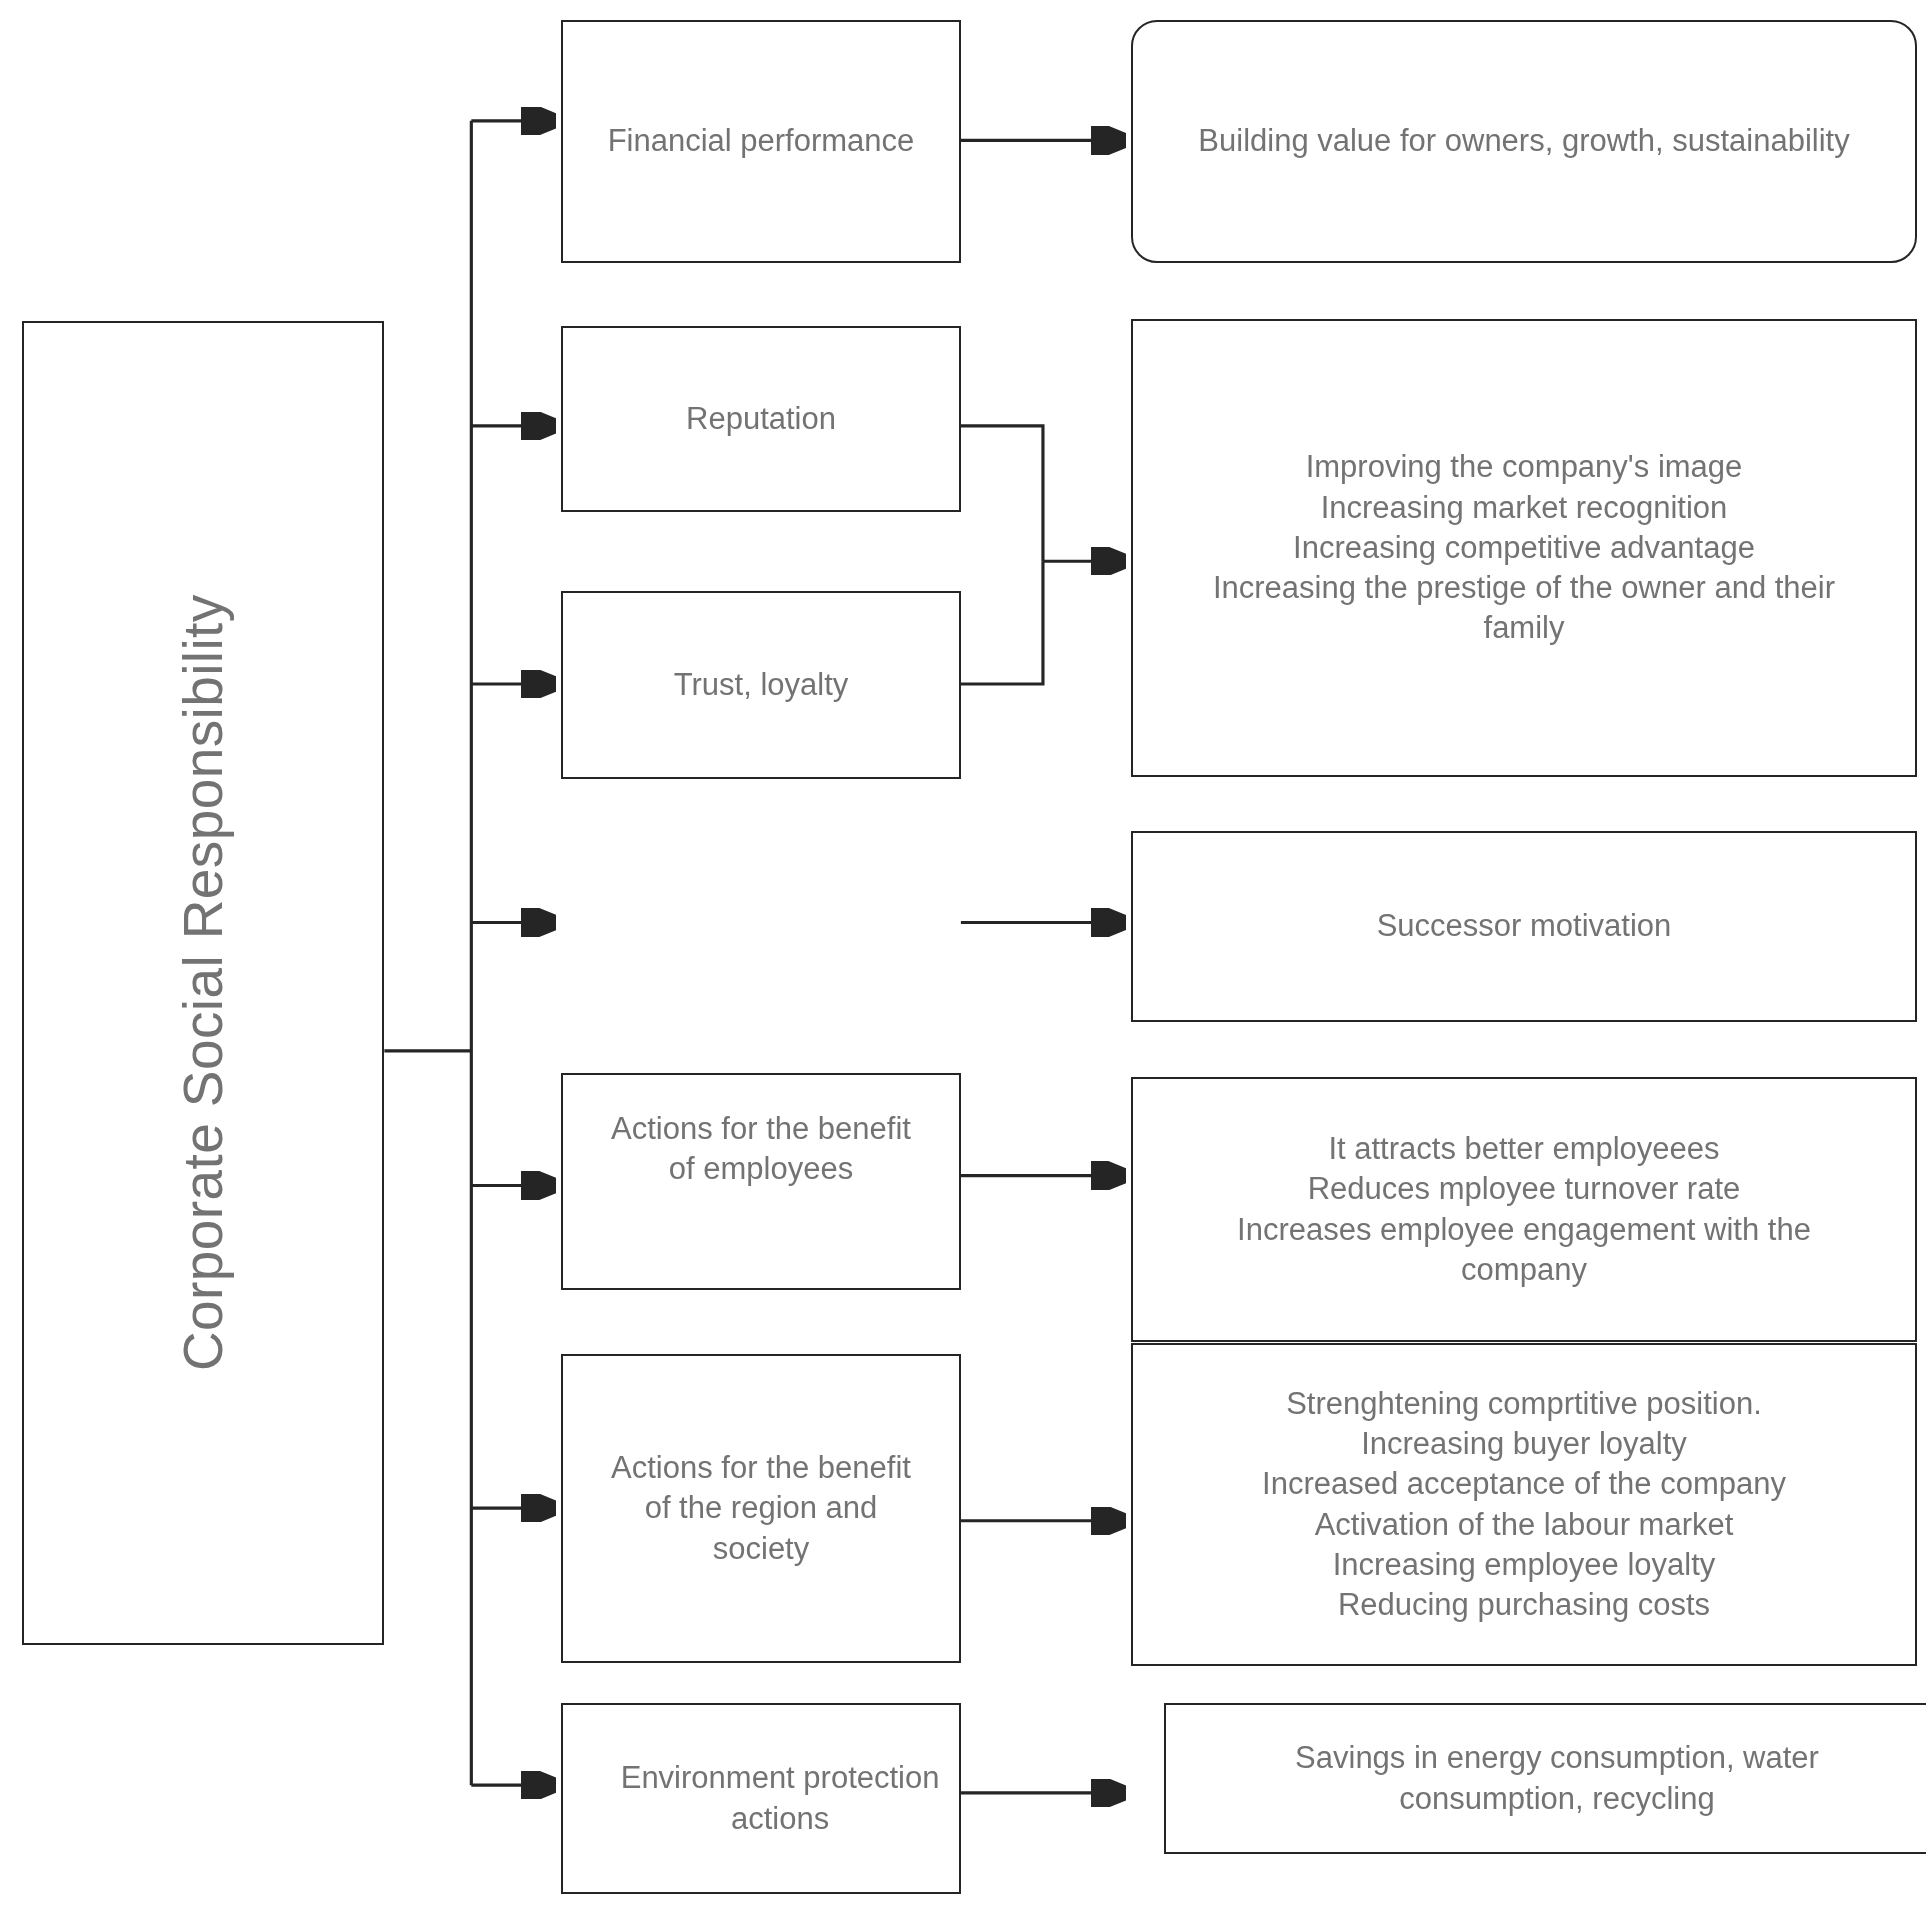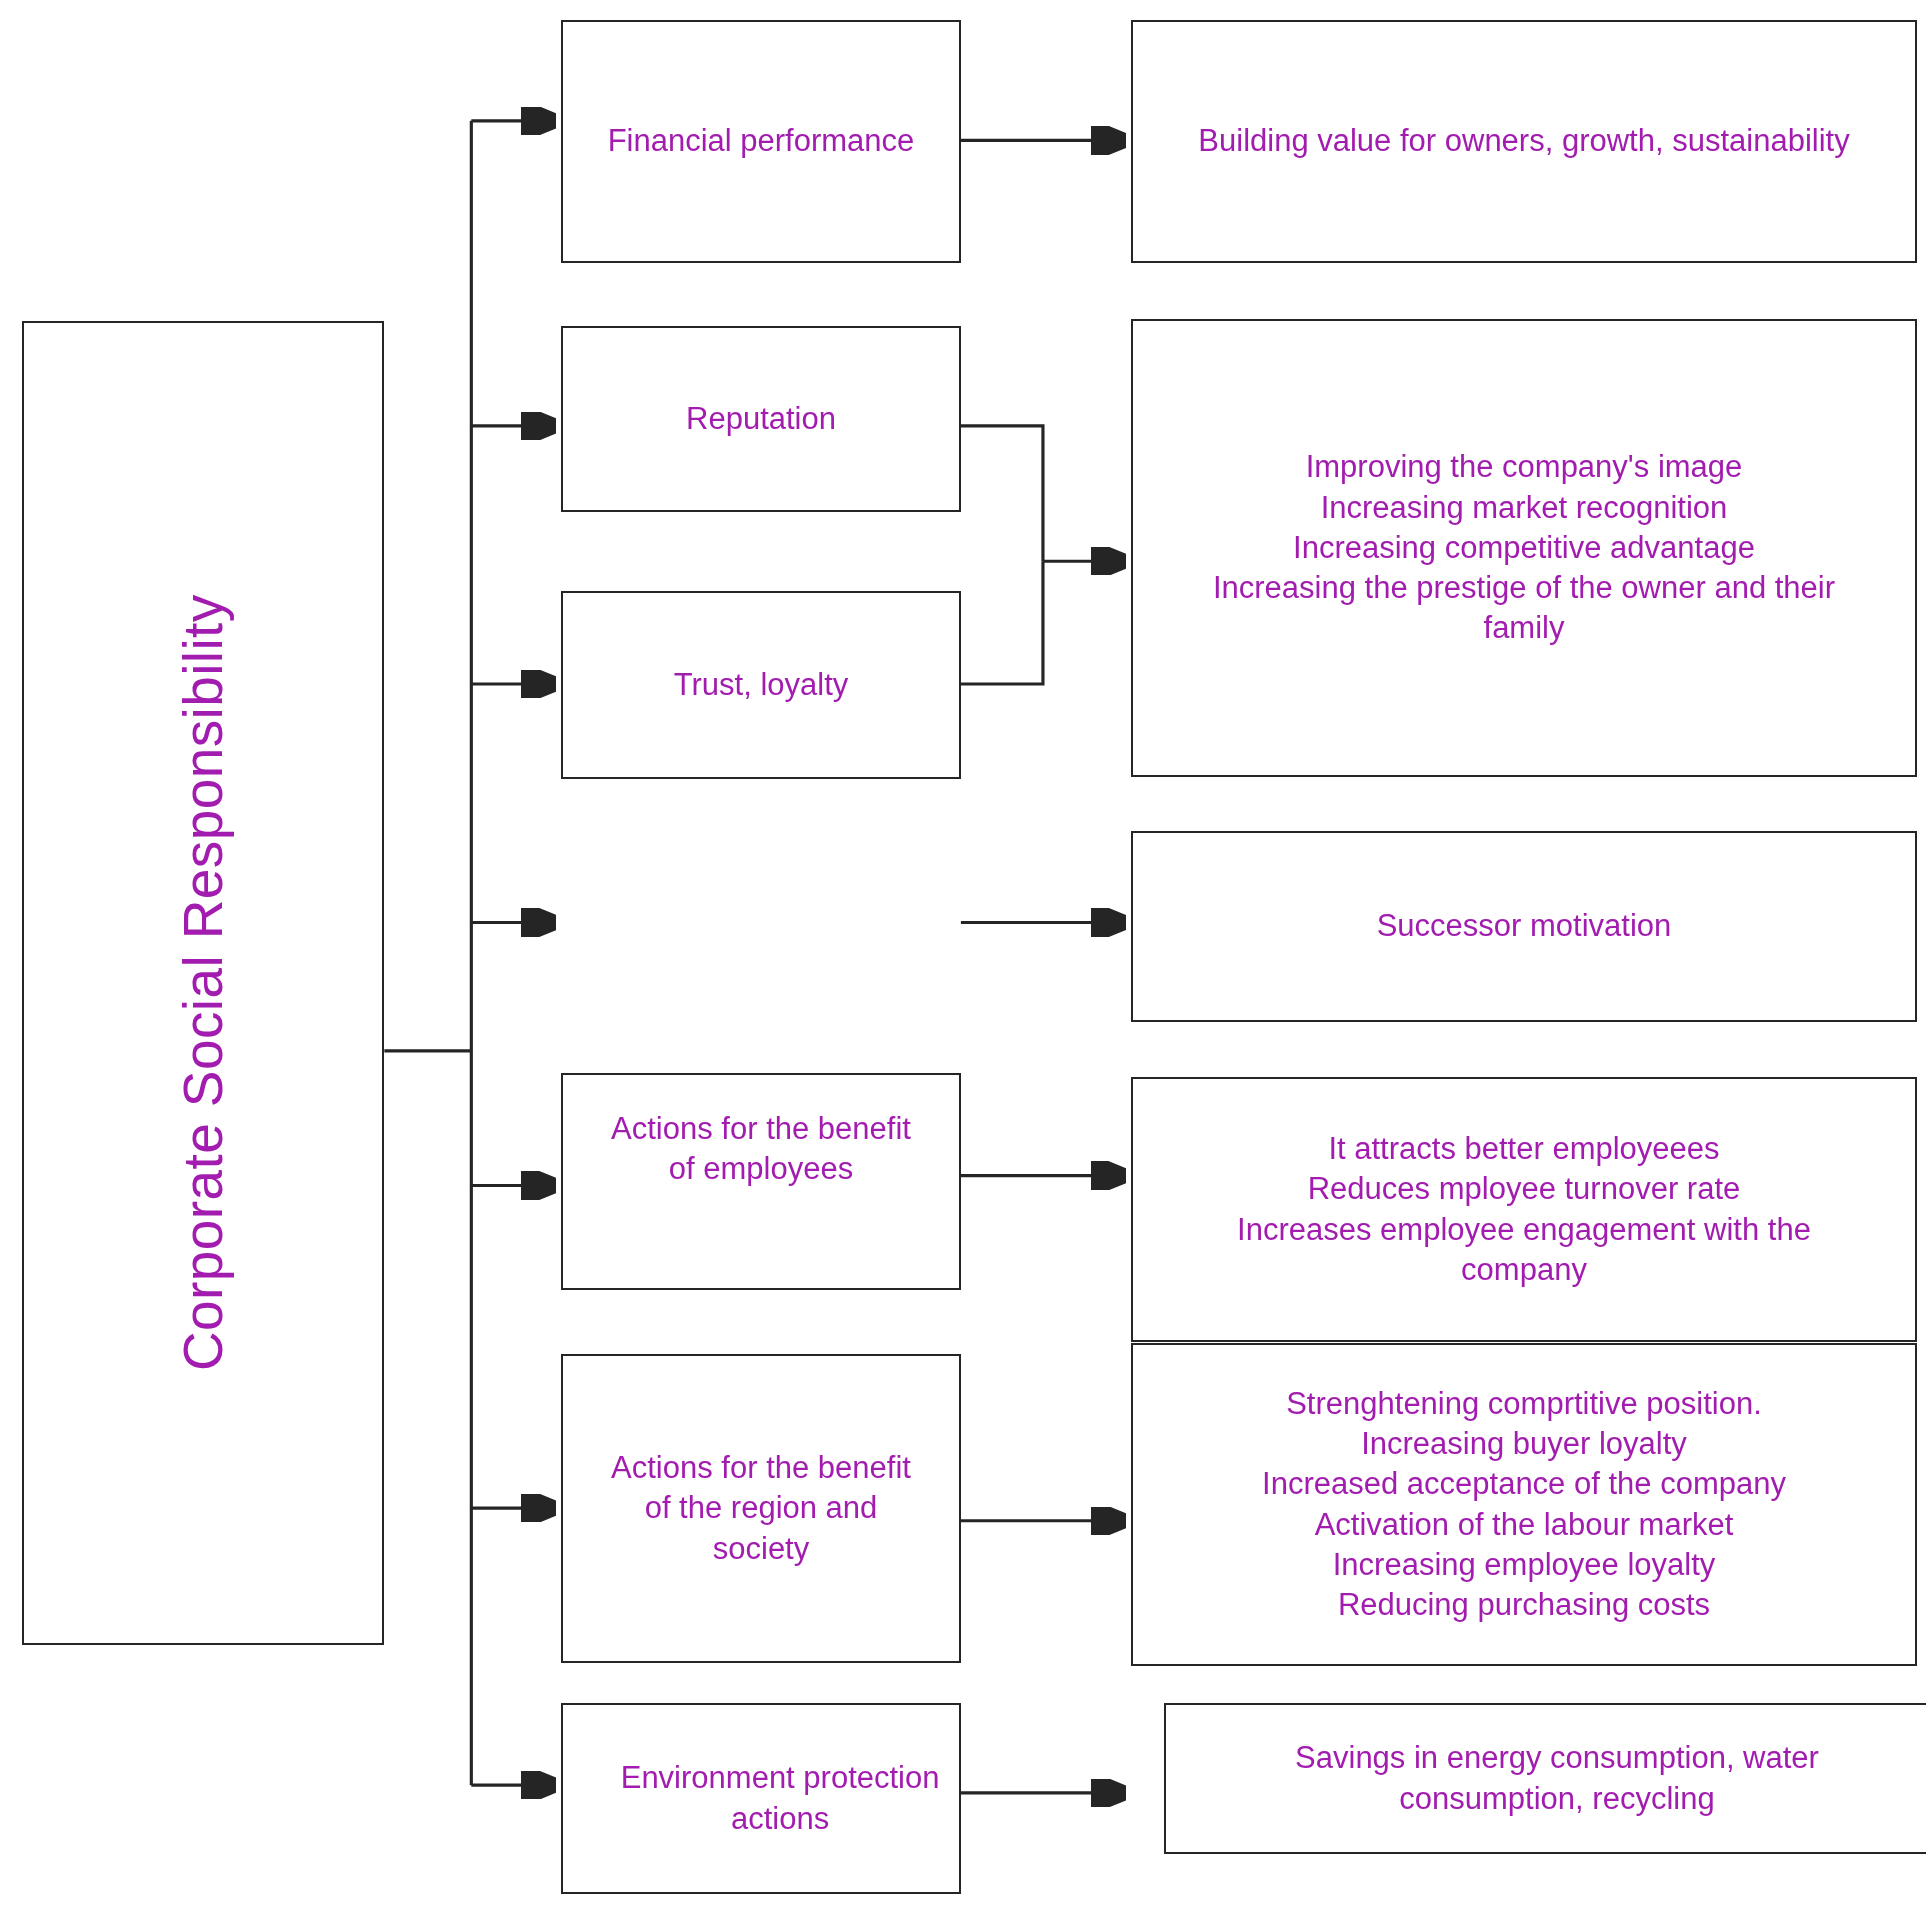--- a/index.html
+++ b/index.html
@@ -17,21 +17,21 @@
   }
   .node {
     position: absolute;
     box-sizing: border-box;
     border: 2.8px solid #252525;
     background: #ffffff;
     display: flex;
     align-items: center;
     justify-content: center;
     text-align: center;
-    color: #a21caf;
+    color: #737373;
     font-size: 31px;
     line-height: 1.30;
     padding: 5.6px 9.8px;
     white-space: pre-line;
     z-index: 2;
   }
   .node.align-top {
     align-items: flex-start;
   }
   #root-node {
@@ -104,21 +104,21 @@
   <div class="node align-top" style="left:561px; top:1073px; width:400px; height:217px; padding-top:34px;">Actions for the benefit
 of employees</div>
 
   <div class="node" style="left:561px; top:1354px; width:400px; height:309px;">Actions for the benefit
 of the region and
 society</div>
 
   <div class="node" style="left:561px; top:1703px; width:400px; height:191px;padding-left:48px;">Environment protection
 actions</div>
 
-  <div class="node" style="left:1131px; top:19.6px; width:786px; height:243px;">Building value for owners, growth, sustainability</div>
+  <div class="node" style="left:1131px; top:19.6px; width:786px; height:243px;border-radius:26px;">Building value for owners, growth, sustainability</div>
 
   <div class="node" style="left:1131px; top:831px; width:786px; height:191px;">Successor motivation</div>
 
   <div class="node" style="left:1131px; top:319px; width:786px; height:458px;">Improving the company's image
 Increasing market recognition
 Increasing competitive advantage
 Increasing the prestige of the owner and their
 family</div>
 
   <div class="node" style="left:1131px; top:1077px; width:786px; height:265px;">It attracts better employeees

